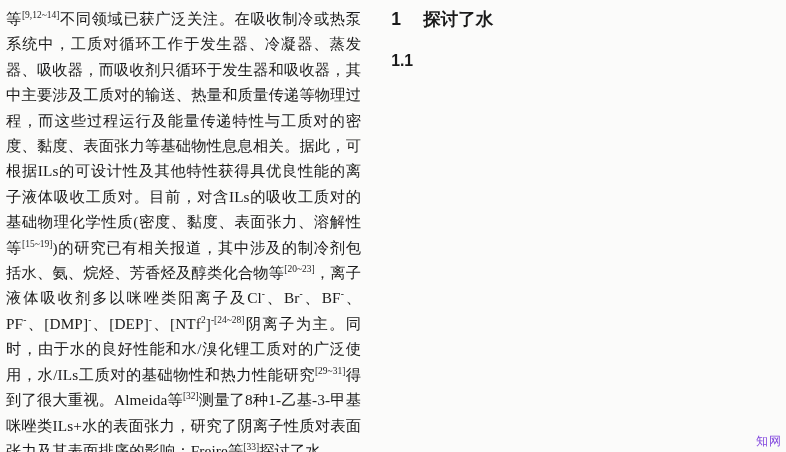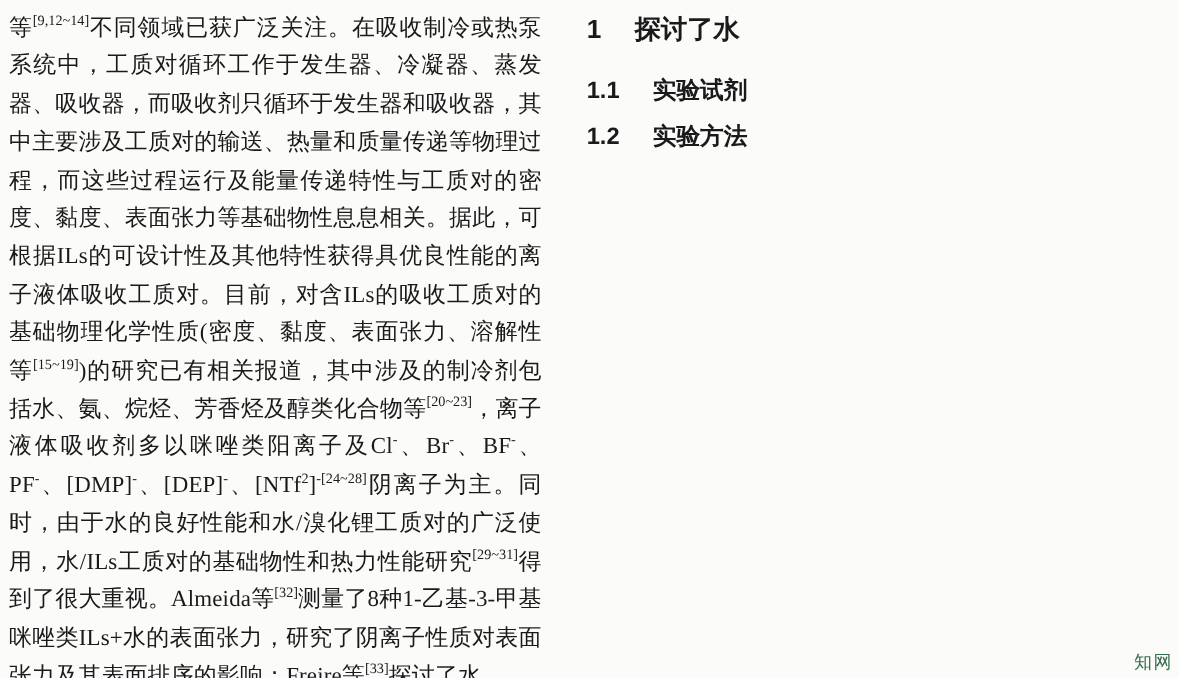--- a/index.html
+++ b/index.html
@@ -76,21 +76,21 @@
   .sec-head.level2 .num {
     min-width: 26px;
   }
   .spacer-sm { height: 5px; }
   .spacer-xs { height: 2px; }
   .watermark {
     position: absolute;
     right: 4px;
     bottom: 2px;
     font-size: 12px;
-    color: #14532d;
+    color: #6d28d9;
     font-family: "Liberation Sans", "DejaVu Sans", sans-serif;
     letter-spacing: 1px;
     opacity: 0.85;
   }
 </style>
 </head>
 <body>
 
 <div class="page">
   <div class="columns">
@@ -103,29 +103,24 @@
 
       <div class="sec-head level1">
         <span class="num">1</span>
         <span>探讨了水</span>
       </div>
 
       <div class="spacer-sm"></div>
 
       <div class="sec-head level2">
         <span class="num">1.1</span>
-        <span>实验试剂</span>
       </div>
 
 
       <div class="spacer-xs"></div>
 
-      <div class="sec-head level2">
-        <span class="num">1.2</span>
-        <span>实验方法</span>
-      </div>
 
 
     </div>
   </div>
 
   <div class="watermark">知网</div>
 </div>
 
 </body></html>

